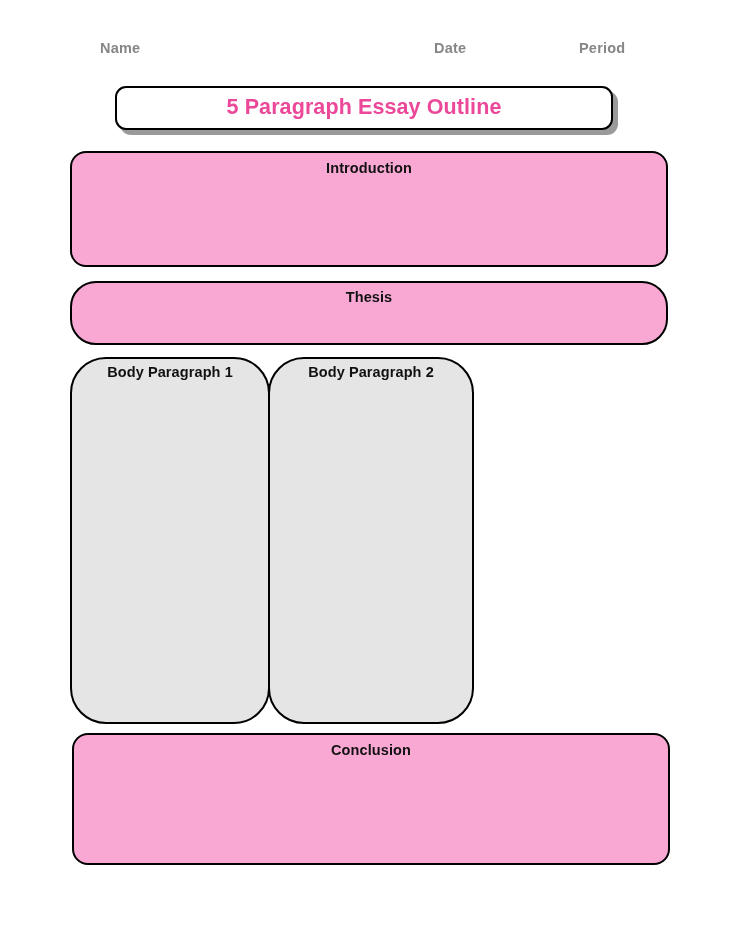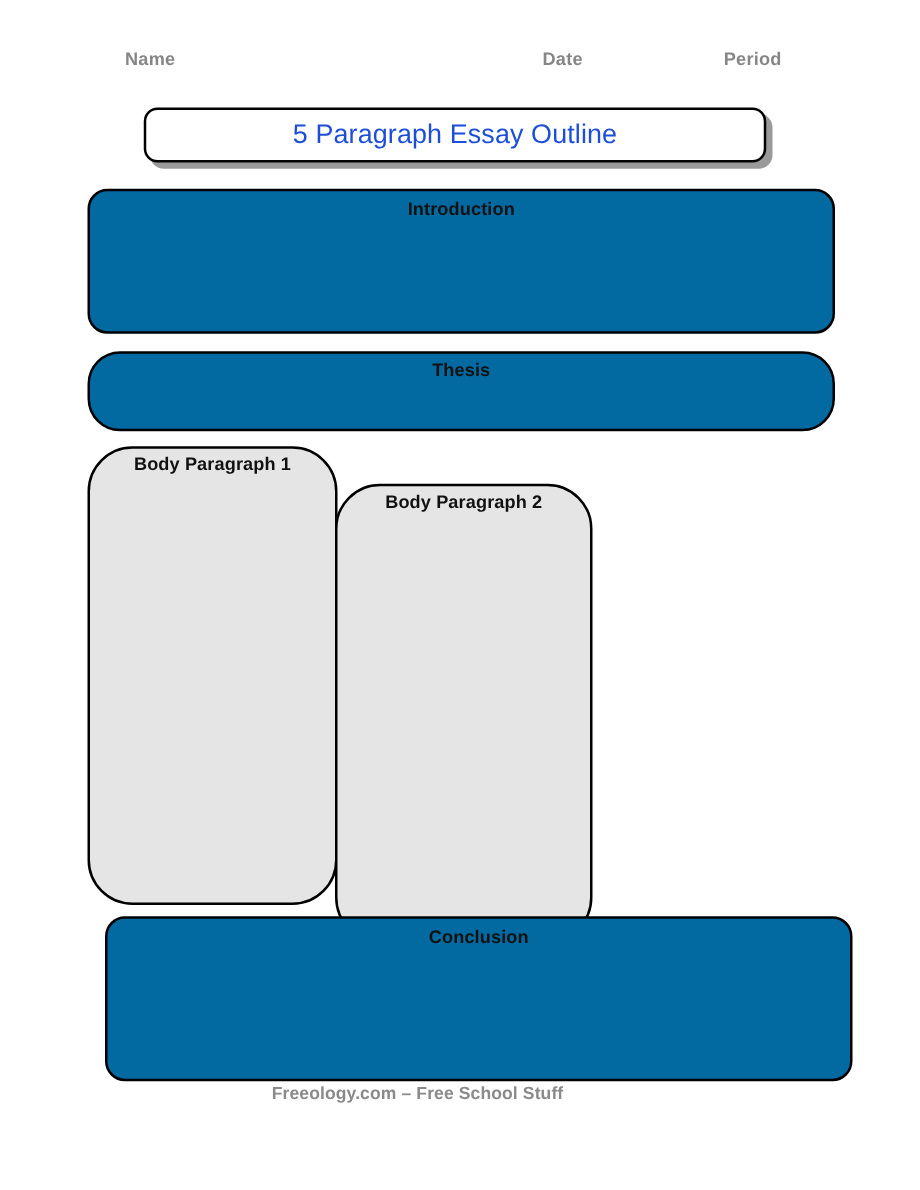--- a/index.html
+++ b/index.html
@@ -70,32 +70,32 @@
     box-sizing: border-box;
     border: 2.2px solid #000000;
     border-radius: 11px;
     background: #ffffff;
     display: flex;
     align-items: center;
     justify-content: center;
   }
   .title-text {
     font-size: 21.5px;
-    font-weight: 400;
-    color: #1d4ed8;
+    font-weight: 700;
+    color: #ec4899;
     letter-spacing: 0.1px;
     line-height: 1;
   }
 
   
   .obox {
     position: absolute;
     box-sizing: border-box;
     border: 2.1px solid #000000;
-    background: #0369a1;
+    background: #f9a8d4;
   }
   .obox-label {
     position: absolute;
     left: 0;
     width: 100%;
     text-align: center;
     font-size: 14.5px;
     font-weight: 700;
     color: #111111;
     letter-spacing: 0.1px;
@@ -125,27 +125,27 @@
   .body-col {
     position: absolute;
     top: 357px;
     height: 367px;
     box-sizing: border-box;
     border: 2.1px solid #000000;
     border-radius: 36px;
     background: #e5e5e5;
   }
   #box-body-1 { left: 70px;  width: 200px; }
-  #box-body-2 { left: 268px; width: 206px; margin-top: 30px; }
+  #box-body-2 { left: 268px; width: 206px; }
   #box-body-3 { left: 472px; width: 196px; }
   .body-col .obox-label { top: 5px; }
 
   
   #box-conclusion {
-    left: 84px;
+    left: 72px;
     top: 733px;
     width: 598px;
     height: 132px;
     border-radius: 16px;
   }
   #label-conclusion { top: 7px; }
 
   
   .footer-credit {
     position: absolute;
@@ -194,15 +194,14 @@
 
   <div class="body-col" id="box-body-2">
     <div class="obox-label">Body Paragraph 2</div>
   </div>
 
 
   <div class="obox" id="box-conclusion">
     <div class="obox-label" id="label-conclusion">Conclusion</div>
   </div>
 
-  <div class="footer-credit">Freeology.com – Free School Stuff</div>
 
 </div>
 
 </body></html>

